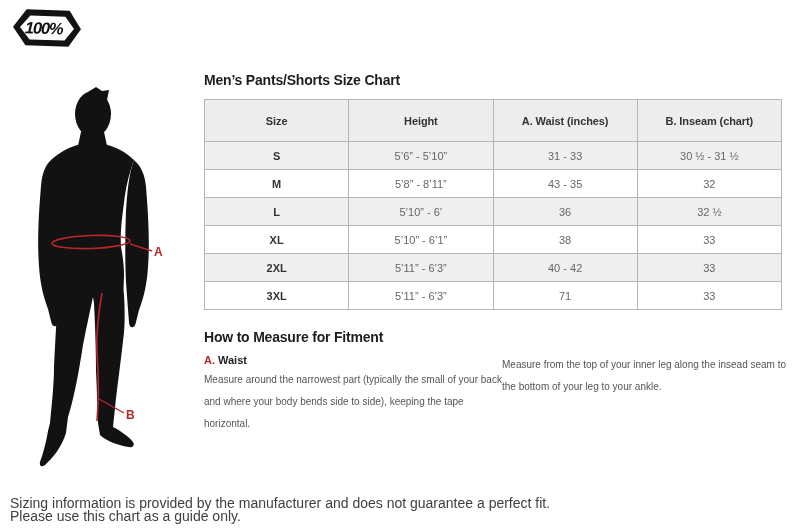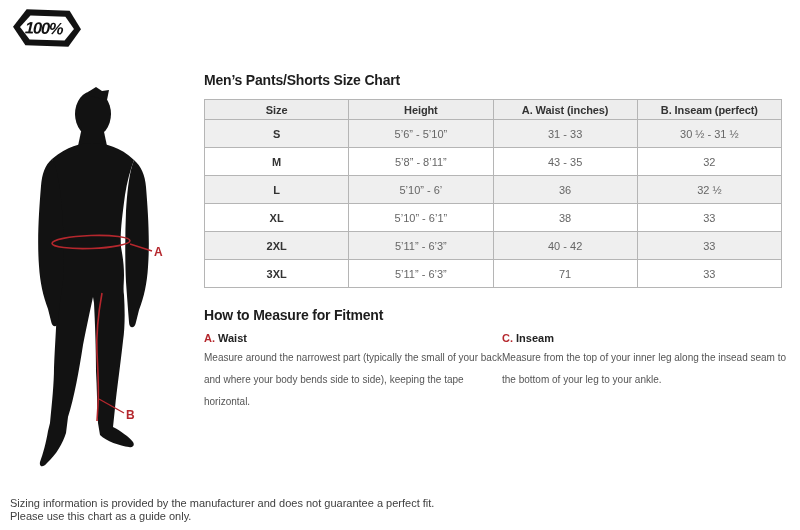--- a/index.html
+++ b/index.html
@@ -14,34 +14,34 @@
   .figure-wrap { position:absolute; left:30px; top:83px; width:170px; height:400px; }
   .fig-label { font:bold 12px "Liberation Sans", sans-serif; }
 
   .content { position:absolute; left:204px; top:72px; width:578px; }
   .chart-title { margin:0 0 11px 0; font-size:14px; font-weight:bold; color:#1d1d1d; letter-spacing:-0.2px; }
 
   table.size-table { border-collapse:collapse; width:578px; table-layout:fixed; }
   .size-table th, .size-table td {
     border:1px solid #b5b5b5; text-align:center; vertical-align:middle; padding:0 4px;
   }
-  .size-table th { height:20px; font-size:11px; font-weight:bold; color:#333; background:#ededed; letter-spacing:-0.1px; }
+  .size-table th { height:42px; font-size:11px; font-weight:bold; color:#333; background:#ededed; letter-spacing:-0.1px; }
   .size-table td { height:28px; font-size:11px; color:#666; background:#ffffff; }
   .size-table td.size-cell { font-weight:bold; color:#333; }
   .size-table tr.alt td { background:#efefef; }
 
   .measure-title { margin:19px 0 9px 0; font-size:14px; font-weight:bold; color:#1d1d1d; letter-spacing:-0.2px; }
   .measure-cols { position:relative; height:72px; }
   .m-item { position:absolute; top:0; left:0; width:306px; }
   .m-item.right { left:298px; width:288px; }
   .m-head { font-size:11px; font-weight:bold; color:#222; margin-bottom:3px; }
   .m-head .letter { color:#b5272d; margin-right:3px; }
   .m-text { font-size:10px; color:#555; line-height:22px; }
 
-  .footer { position:absolute; left:10px; top:497px; font-size:11px; color:#404040; line-height:13px; }
+  .footer { position:absolute; left:10px; top:497px; font-size:14px; color:#404040; line-height:13px; }
 </style>
 </head>
 <body>
 
 <svg class="logo" width="82" height="50" viewBox="0 0 82 50" aria-hidden="true">
   <g transform="rotate(2 41 25)">
     <polygon points="7,25 20,7 63,7 75,25 63,43 20,43" fill="#121212"></polygon>
     <polygon points="14,25 24,13 59,13 68,25 59,37 24,37" fill="#ffffff"></polygon>
     <text x="19" y="31" class="logo-text" fill="#121212">100%</text>
   </g>
@@ -118,21 +118,21 @@
 
 <div class="content">
   <h2 class="chart-title">Men’s Pants/Shorts Size Chart</h2>
 
   <table class="size-table">
     <thead>
       <tr>
         <th>Size</th>
         <th>Height</th>
         <th>A. Waist (inches)</th>
-        <th>B. Inseam (perfect)</th>
+        <th>B. Inseam (chart)</th>
       </tr>
     </thead>
     <tbody>
       <tr class="alt">
         <td class="size-cell">S</td>
         <td>5’6” - 5’10”</td>
         <td>31 - 33</td>
         <td>30 ½ - 31 ½</td>
       </tr>
       <tr>
@@ -171,23 +171,20 @@
   <h3 class="measure-title">How to Measure for Fitment</h3>
 
   <div class="measure-cols">
     <div class="m-item">
       <div class="m-head">
         <span class="letter">A.</span><span>Waist</span>
       </div>
       <div class="m-text">Measure around the narrowest part (typically the small of your back and where your body bends side to side), keeping the tape horizontal.</div>
     </div>
     <div class="m-item right">
-      <div class="m-head">
-        <span class="letter">C.</span><span>Inseam</span>
-      </div>
       <div class="m-text">Measure from the top of your inner leg along the insead seam to the bottom of your leg to your ankle.</div>
     </div>
   </div>
 </div>
 
 <div class="footer">
   <div>Sizing information is provided by the manufacturer and does not guarantee a perfect fit.</div>
   <div>Please use this chart as a guide only.</div>
 </div>
 

